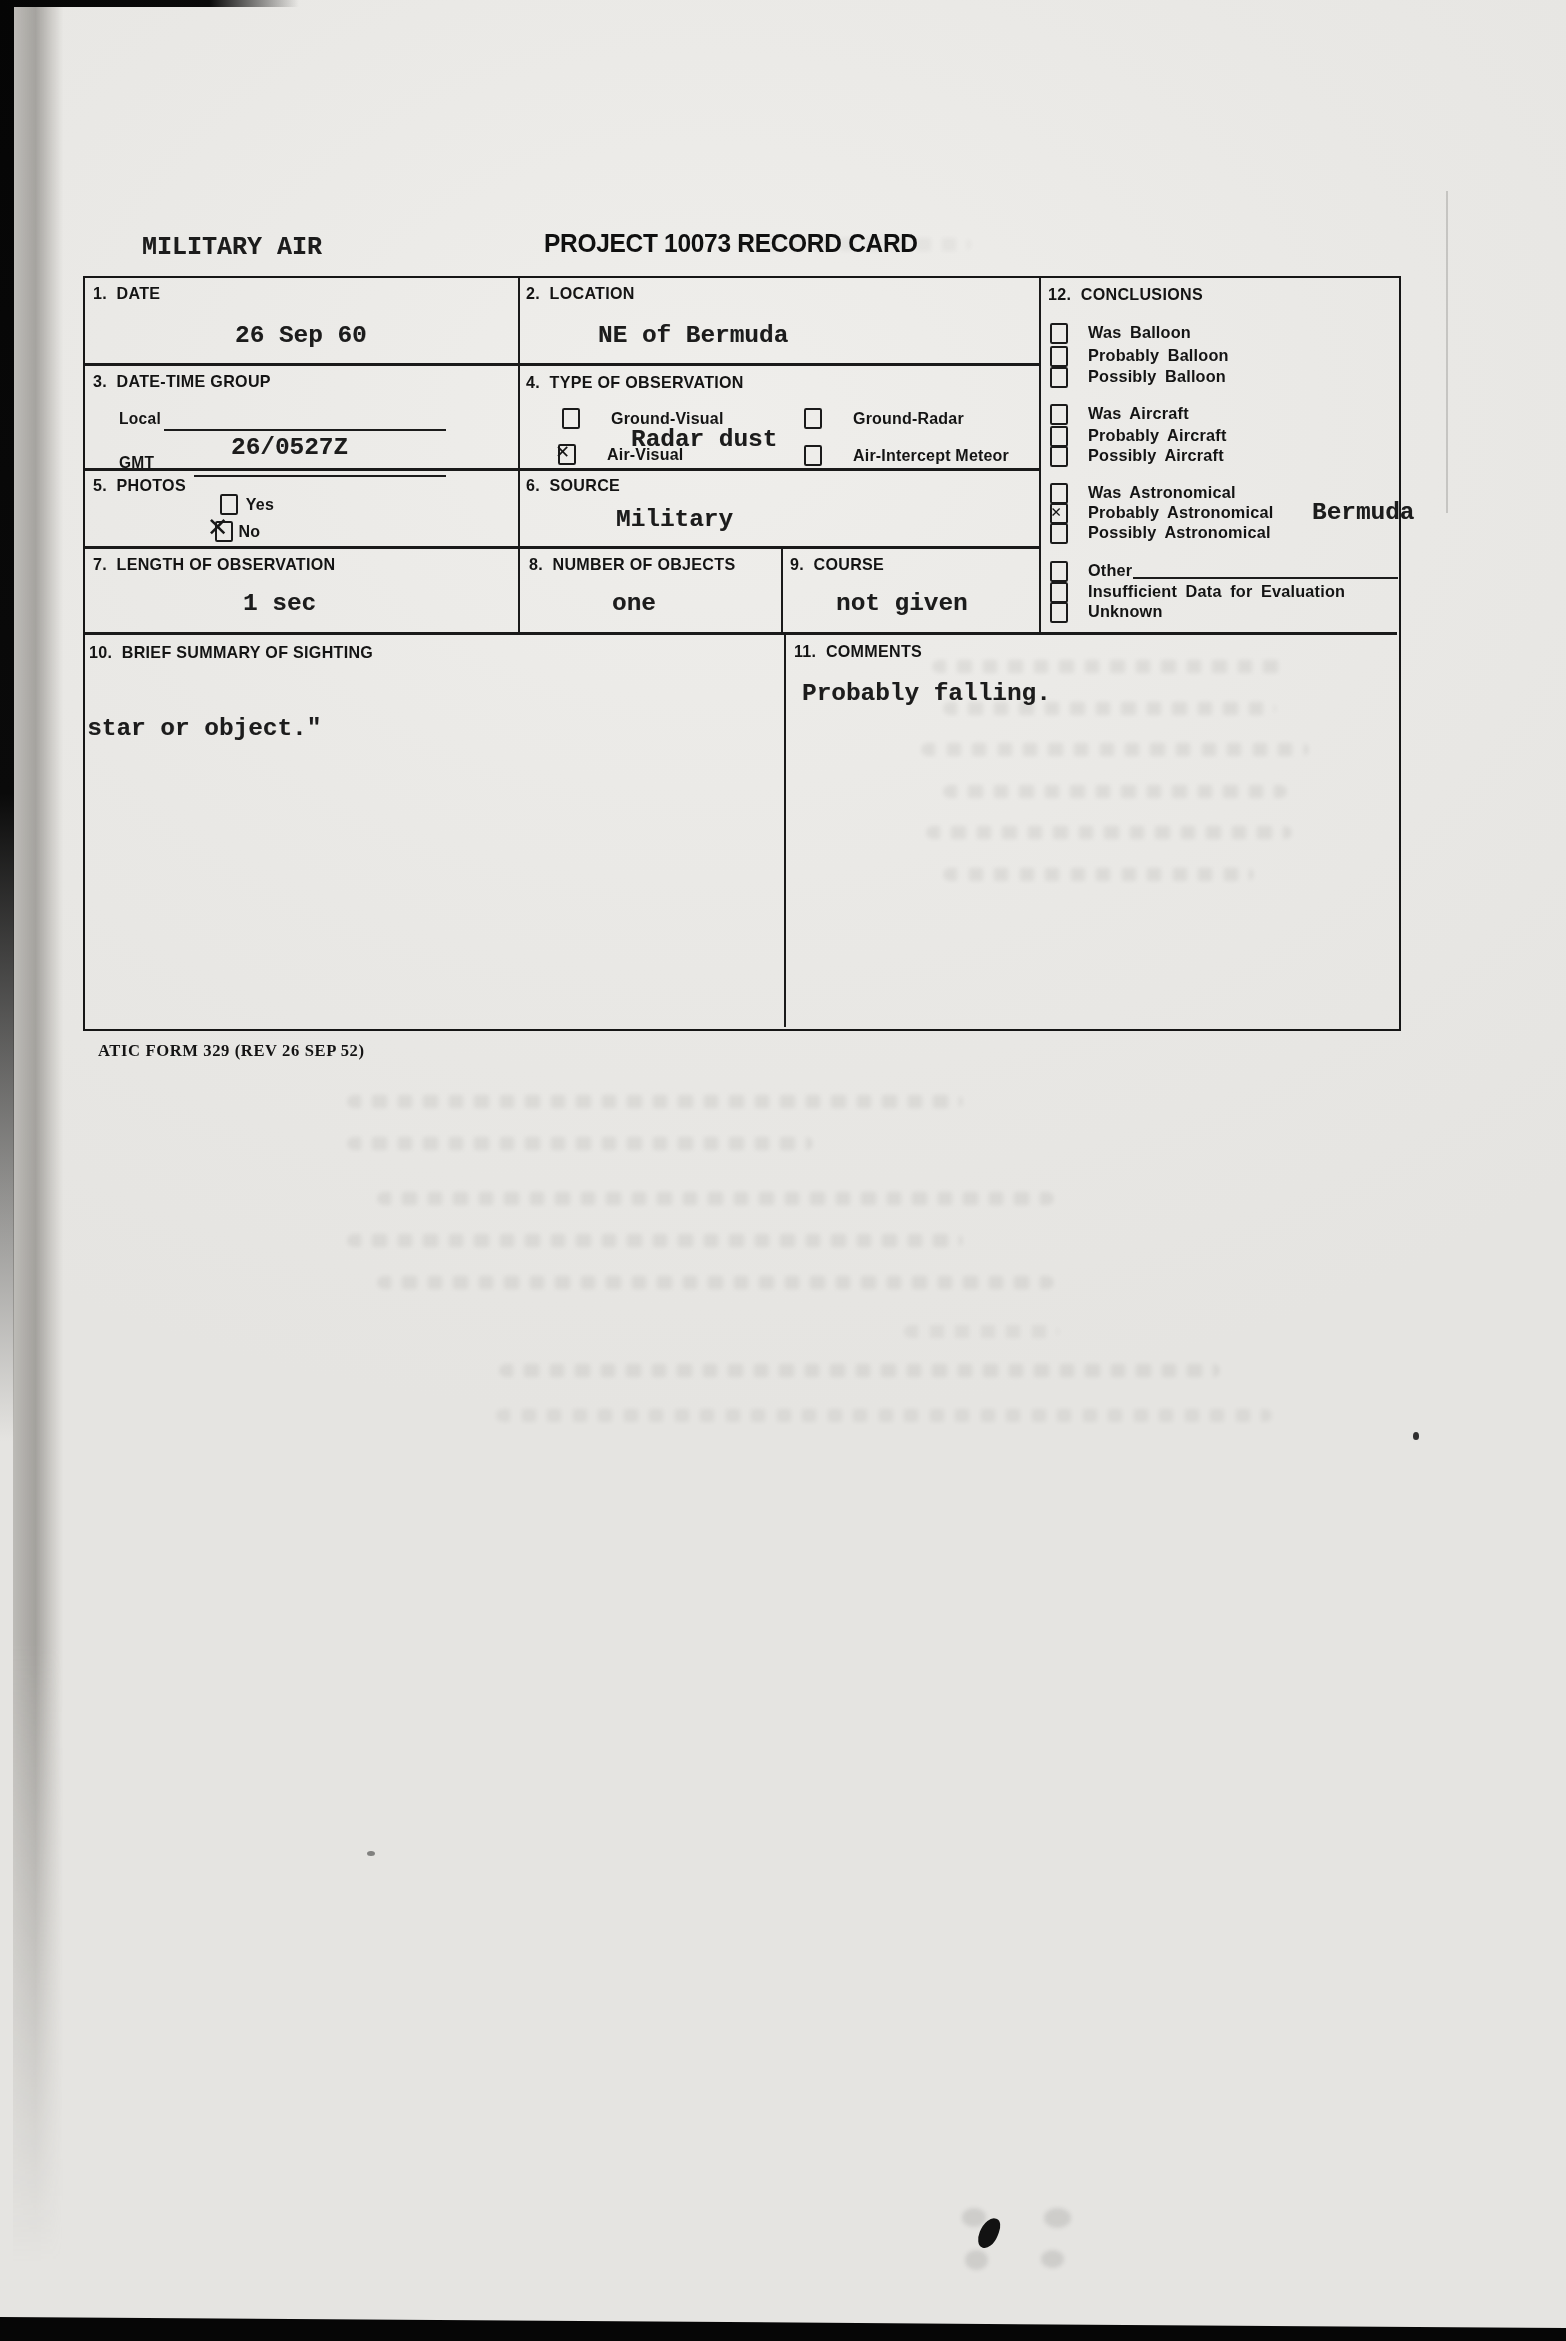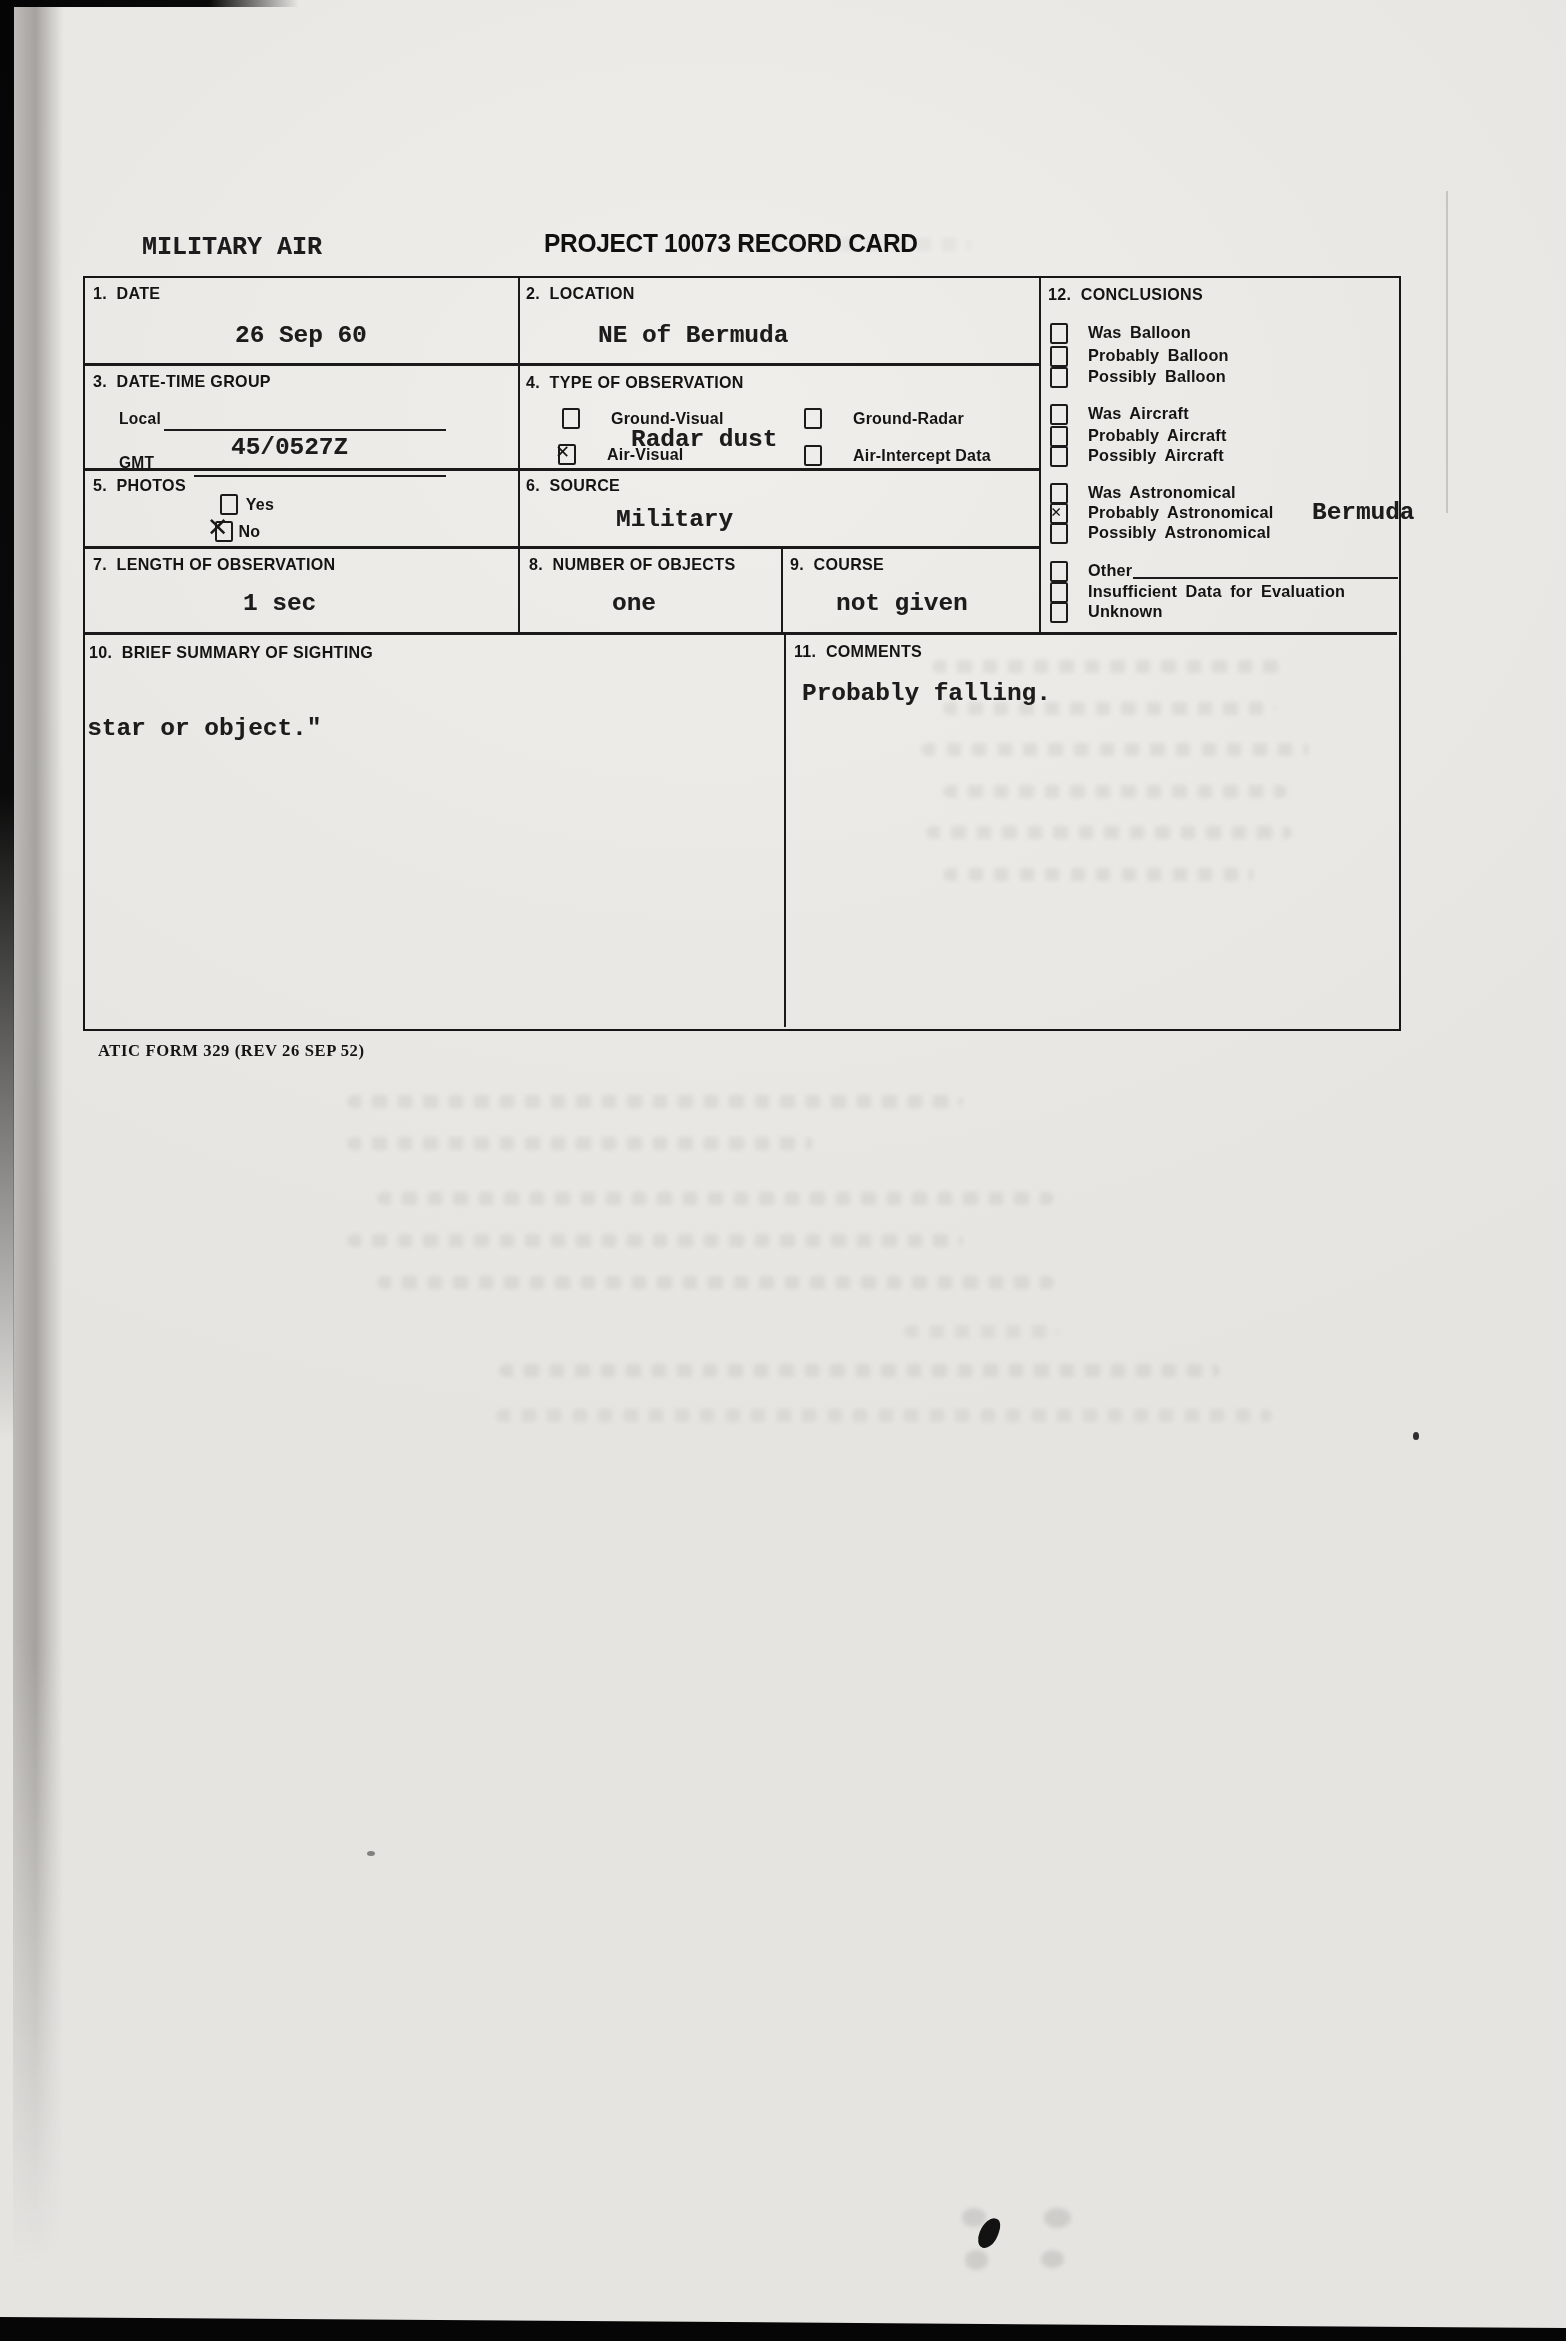--- a/index.html
+++ b/index.html
@@ -108,41 +108,41 @@
 
     <div class="lbl" style="left:7.8px;top:6.7px">1.  DATE</div>
     <div class="t" style="left:150px;top:44px">26 Sep 60</div>
 
     <div class="lbl" style="left:441px;top:6.7px">2.  LOCATION</div>
     <div class="t" style="left:513px;top:44px">NE of Bermuda</div>
 
     <div class="lbl" style="left:7.8px;top:95px">3.  DATE-TIME GROUP</div>
     <div class="lbl" style="left:34px;top:132px;font-size:16px">Local</div>
     <div class="uline" style="left:79px;top:151px;width:282px"></div>
-    <div class="t" style="left:146px;top:156px">45/0527Z</div>
+    <div class="t" style="left:146px;top:156px">26/0527Z</div>
     <div class="lbl" style="left:34px;top:176px;font-size:16px">GMT</div>
     <div class="uline" style="left:109px;top:197px;width:252px"></div>
 
     <div class="lbl" style="left:441px;top:96px">4.  TYPE OF OBSERVATION</div>
     <div class="row" style="left:477px;top:130px">
       <span class="cb"></span>
       <span class="olbl">Ground-Visual</span>
     </div>
     <div class="t" style="left:546px;top:148px">Radar dust</div>
     <div class="row" style="left:473px;top:166px">
       <span class="cb checked"></span>
       <span class="olbl">Air-Visual</span>
     </div>
     <div class="row" style="left:719px;top:130px">
       <span class="cb"></span>
       <span class="olbl">Ground-Radar</span>
     </div>
     <div class="row" style="left:719px;top:167px">
       <span class="cb"></span>
-      <span class="olbl">Air-Intercept Data</span>
+      <span class="olbl">Air-Intercept Meteor</span>
     </div>
 
     <div class="lbl" style="left:7.8px;top:199px">5.  PHOTOS</div>
     <div class="row" style="left:135px;top:216px">
       <span class="cb"></span>
       <span class="olbl" style="margin-left:7.8px">Yes</span>
     </div>
     <div class="row" style="left:130px;top:243px">
       <span class="cb cb-no checked"></span>
       <span class="olbl" style="margin-left:5.5px">No</span>

